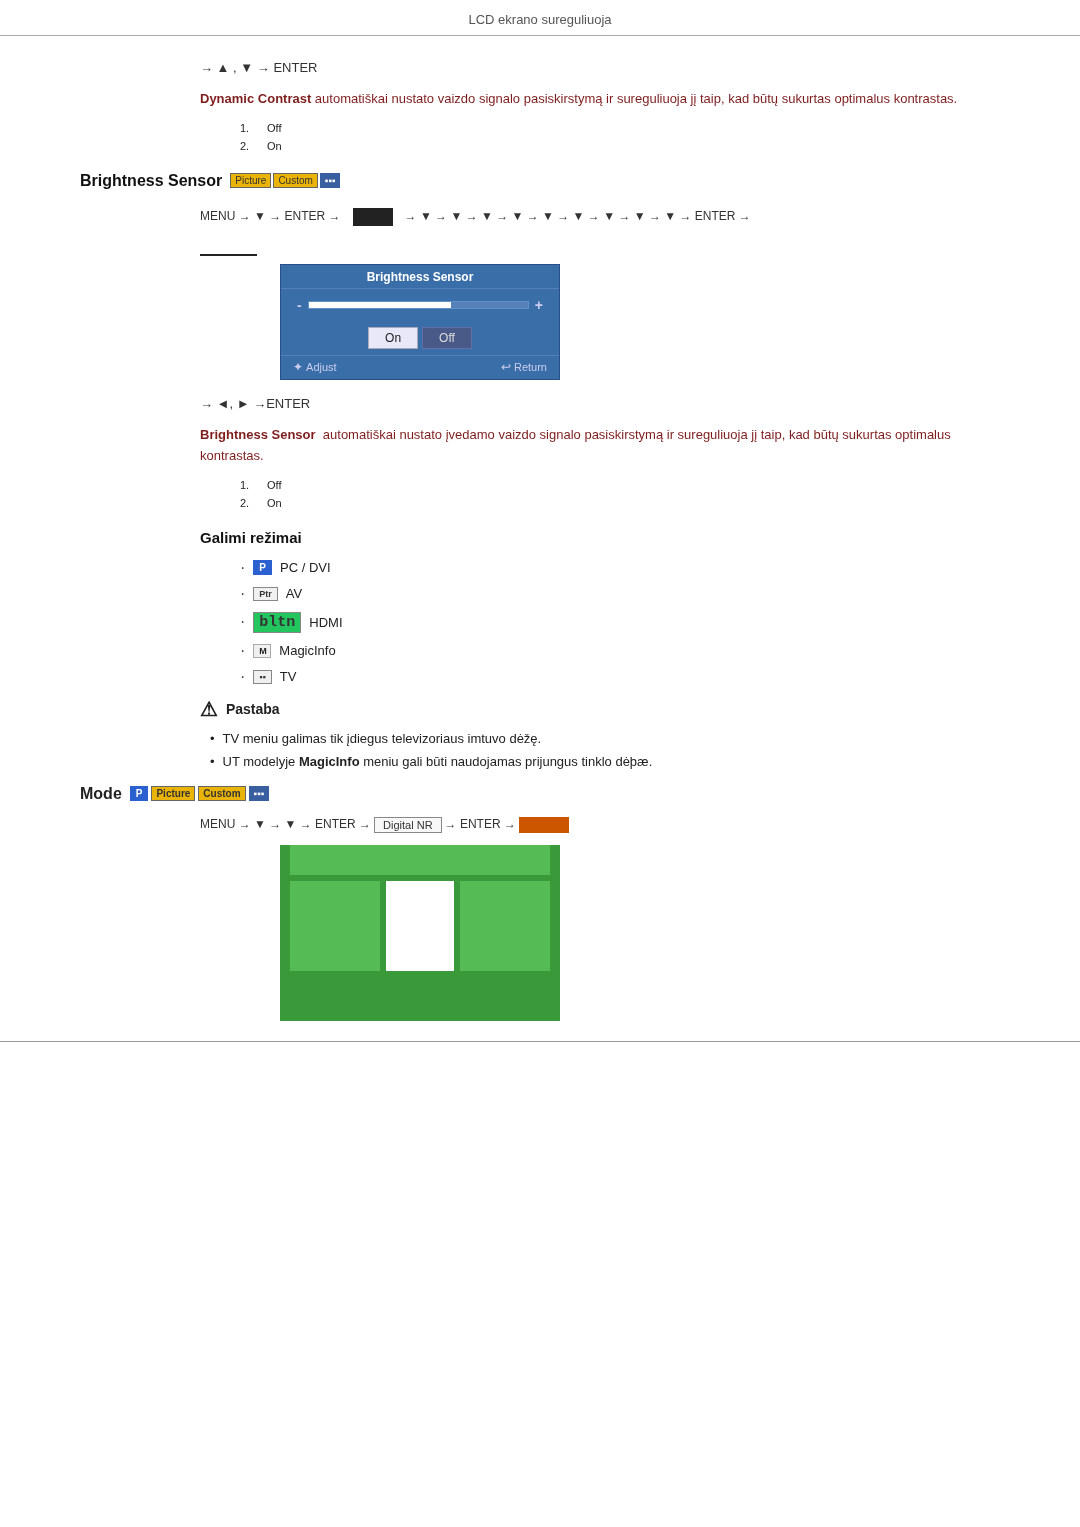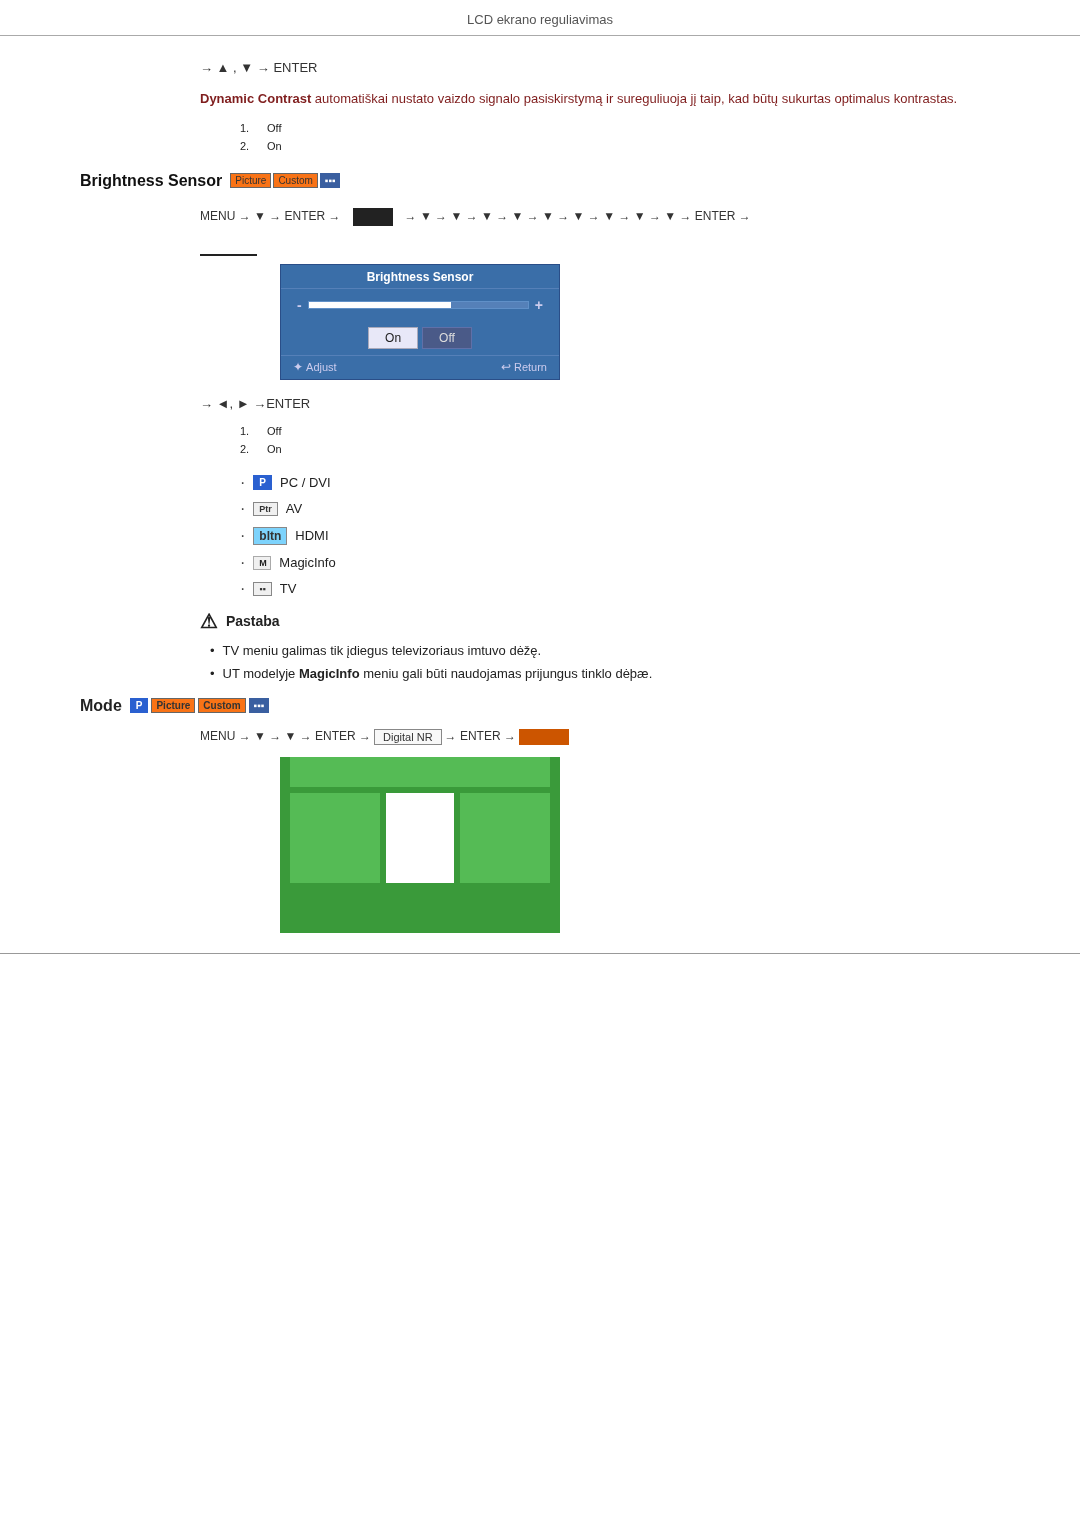--- a/index.html
+++ b/index.html
@@ -77,21 +77,21 @@
       align-items: center;
       gap: 2px;
       font-size: 11px;
       font-weight: normal;
     }
     .badge-box {
       display: inline-block;
       border: 1px solid #666;
       padding: 1px 4px;
       font-size: 10px;
-      background: #f97316;
+      background: #eab308;
       color: #333;
     }
     .badge-box.blue-bg {
       background: #3a5fa0;
       color: #fff;
       border-color: #3a5fa0;
     }
     .sub-section-heading {
       font-size: 15px;
       font-weight: bold;
@@ -249,24 +249,25 @@
       color: #fff;
       border-color: #2a60d0;
     }
     .mode-badge.av-badge {
       background: #f0f0f0;
       color: #333;
       border-color: #888;
       font-size: 9px;
     }
     .mode-badge.hdmi-badge {
-      background: #7dd3fc;
+      background: #22c55e;
       color: #333;
       border-color: #888;
-      font-size: 12px;
+      font-size: 15px;
+      font-family: Liberation Mono, monospace;
     }
     .mode-badge.magic-badge {
       display: inline-block;
       width: 18px;
       height: 14px;
       background: #f0f0f0;
       border: 1px solid #aaa;
       font-size: 9px;
       text-align: center;
     }
@@ -351,21 +352,21 @@
       display: inline-flex;
       align-items: center;
       gap: 3px;
     }
   </style>
 </head>
 <body>
 
 <div class="page-container">
   <div class="page-header">
-    <span>LCD ekrano reguliavimas</span>
+    <span>LCD ekrano sureguliuoja</span>
   </div>
 
   <div class="content-area">
 
     <div class="nav-instruction">
       <span>→ ▲ , ▼ → ENTER</span>
     </div>
 
     <div class="description-text">
       <span>
@@ -426,34 +427,42 @@
             <span>Return</span>
           </div>
         </div>
       </div>
     </div>
 
     <div class="enter-instruction">
       <span>→ ◄, ► →ENTER</span>
     </div>
 
+    <div class="description-text">
+      <span>
+        <strong>Brightness Sensor</strong>&nbsp; automatiškai nustato įvedamo vaizdo signalo pasiskirstymą ir sureguliuoja jį taip, kad būtų sukurtas optimalus kontrastas.
+      </span>
+    </div>
 
     <div class="list-items">
       <div class="list-item">
         <span class="num">1.</span>
         <span>Off</span>
       </div>
       <div class="list-item">
         <span class="num">2.</span>
         <span>On</span>
       </div>
     </div>
 
     <div class="sound-section">
 
+      <div class="sub-section-heading">
+        <span>Galimi režimai</span>
+      </div>
 
       <div class="bullet-list">
 
         <div class="bullet-item">
           <span class="bullet-dot">·</span>
           <span class="mode-badge p-badge">P</span>
           <span>PC / DVI</span>
         </div>
 
         <div class="bullet-item">

